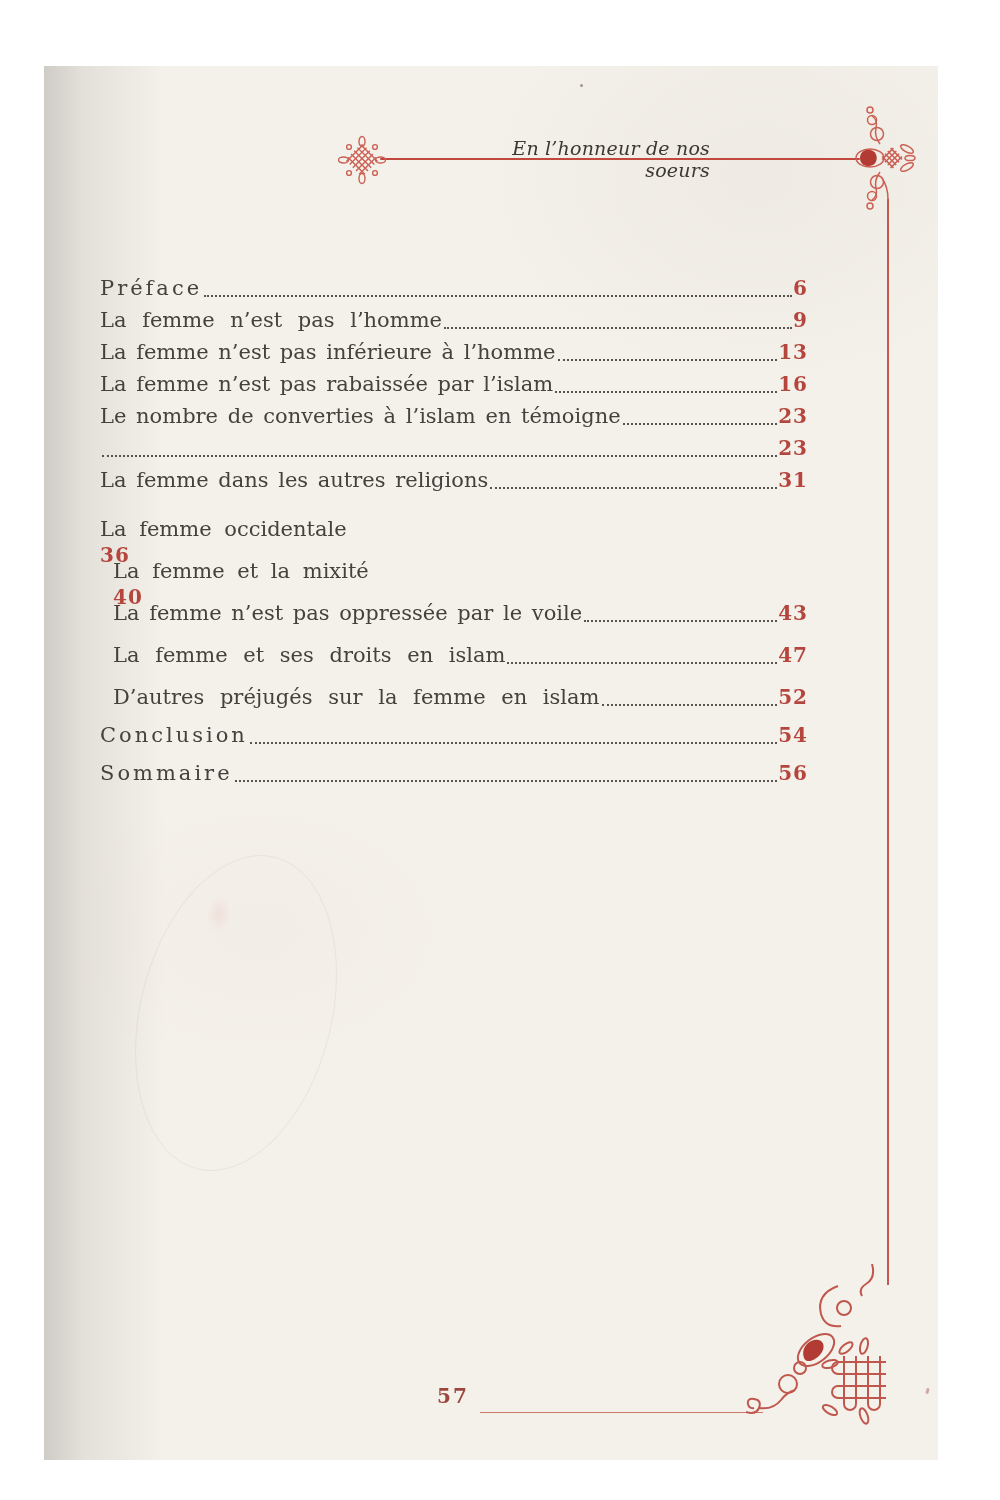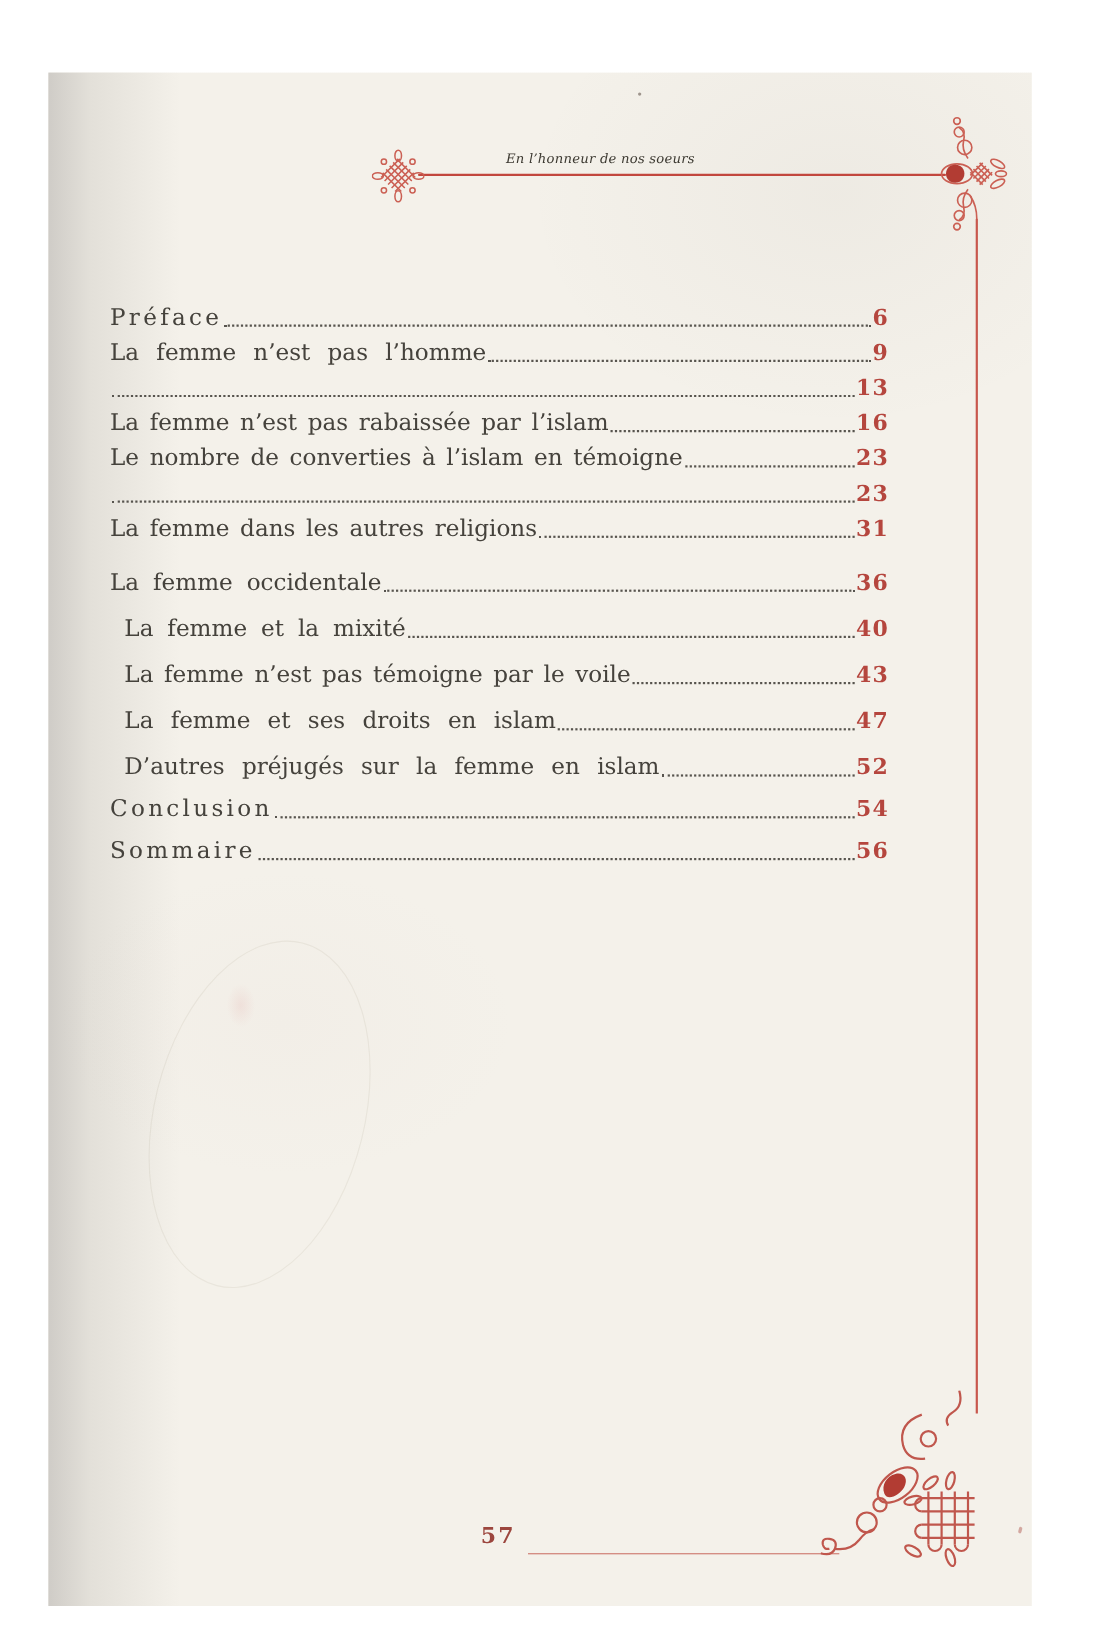--- a/index.html
+++ b/index.html
@@ -16,23 +16,23 @@
     background:
       radial-gradient(ellipse 300px 200px at 24% 62%, rgba(210,190,185,0.06), transparent 70%),
       radial-gradient(ellipse 400px 300px at 80% 8%, rgba(120,110,100,0.05), transparent 70%),
       linear-gradient(90deg, #cfccc7 0px, #e3e0d9 38px, rgba(244,241,234,0) 120px),
       linear-gradient(#f4f1ea, #f4f1ea);
   }
   
   .header-title {
     position: absolute;
     left: 416px; top: 71px; width: 250px; height: 22px;
-    text-align: left;
+    text-align: right;
     font-style: italic;
-    font-size: 12px;
+    font-size: 19px;
     letter-spacing: 0.2px;
     color: #3c3931;
   }
   .header-rule {
     position: absolute;
     left: 336px; top: 92px;
     width: 480px; height: 2.4px;
     background: #c2473e;
     border-radius: 2px;
   }
@@ -60,21 +60,21 @@
     margin-top: 6px;
     font-size: 21px;
     word-spacing: 3px;
   }
   .row:first-child { margin-top: 0; }
   .row.g-big  { margin-top: 23px; }
   .row.g-wide { margin-top: 16px; margin-left: 13px; }
   .row.g-end  { margin-top: 12px; }
   .row.ls   { letter-spacing: 3px; }
   .row.ws-l { word-spacing: 9px; }
-  .row.ws-m { word-spacing: 6px; }
+  .row.ws-m { word-spacing: 6px; flex-direction: column; }
   .row .t { white-space: nowrap; }
   .row .leader {
     flex: 1;
     align-self: flex-end;
     border-bottom: 2.6px dotted #57544e;
     position: relative;
     top: -5px;
     margin: 0 1px 0 2px;
   }
   .row .n {
@@ -192,20 +192,21 @@
       <span class="t">Préface</span>
         <span class="leader"></span>
         <span class="n">6</span>
     </div>
     <div class="row ws-l">
       <span class="t">La femme n’est pas l’homme</span>
         <span class="leader"></span>
         <span class="n">9</span>
     </div>
     <div class="row">
+      <span class="t">La femme n’est pas inférieure à l’homme</span>
         <span class="leader"></span>
         <span class="n">13</span>
     </div>
     <div class="row">
       <span class="t">La femme n’est pas rabaissée par l’islam</span>
         <span class="leader"></span>
         <span class="n">16</span>
     </div>
     <div class="row">
       <span class="t">Le nombre de converties à l’islam en témoigne</span>
@@ -225,21 +226,21 @@
       <span class="t">La femme occidentale</span>
         <span class="leader"></span>
         <span class="n">36</span>
     </div>
     <div class="row g-wide ws-m">
       <span class="t">La femme et la mixité</span>
         <span class="leader"></span>
         <span class="n">40</span>
     </div>
     <div class="row g-wide">
-      <span class="t">La femme n’est pas témoigne par le voile</span>
+      <span class="t">La femme n’est pas oppressée par le voile</span>
         <span class="leader"></span>
         <span class="n">43</span>
     </div>
     <div class="row g-wide ws-l">
       <span class="t">La femme et ses droits en islam</span>
         <span class="leader"></span>
         <span class="n">47</span>
     </div>
     <div class="row g-wide ws-l">
       <span class="t">D’autres préjugés sur la femme en islam</span>

